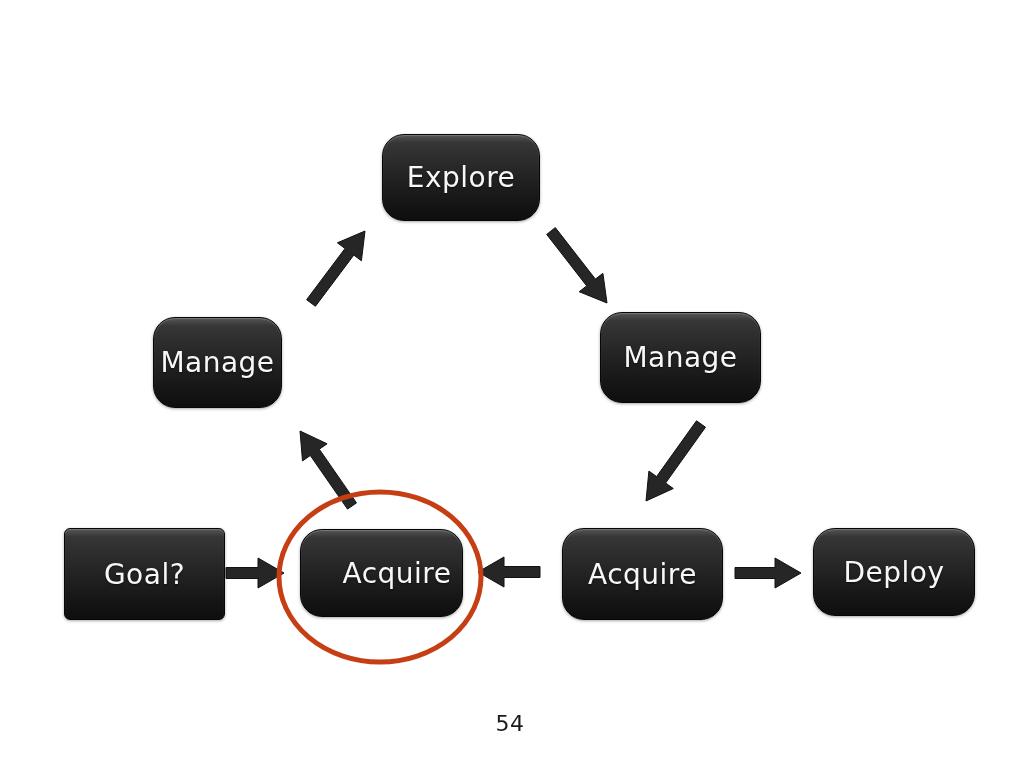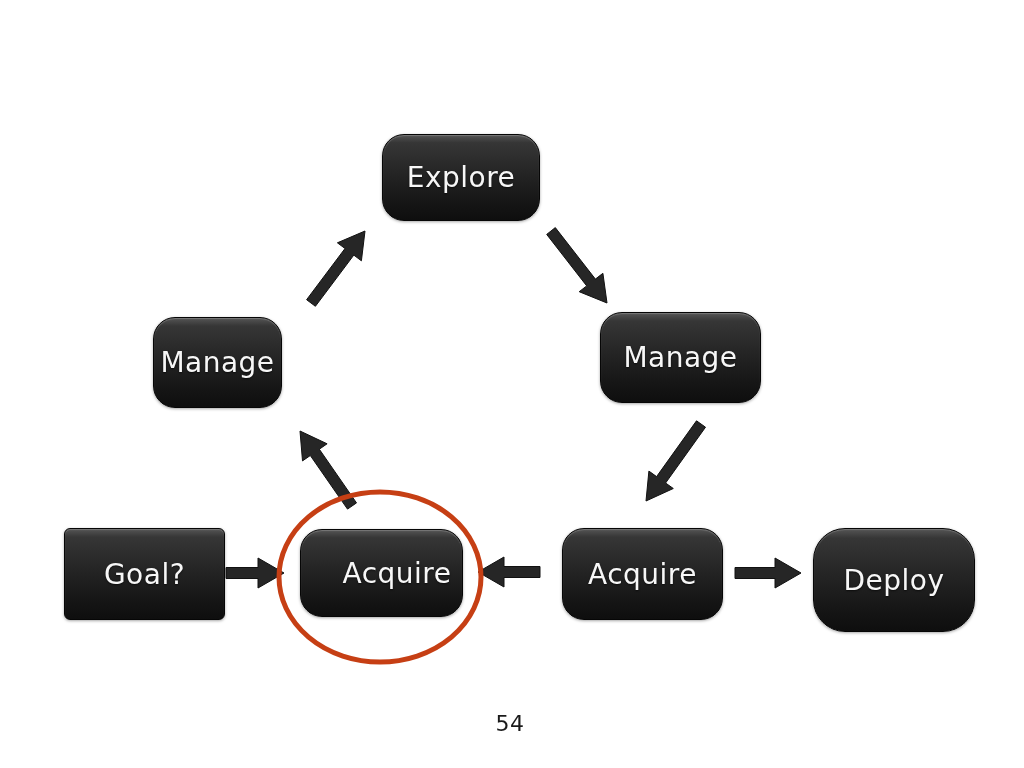--- a/index.html
+++ b/index.html
@@ -41,21 +41,21 @@
     letter-spacing: 0.5px;
     text-shadow: 0 1px 2px rgba(0,0,0,0.6);
     white-space: nowrap;
   }
   .node-explore  { left: 382px; top: 134px; width: 158px; height: 87px; }
   .node-manage   { left: 153px; top: 317px; width: 129px; height: 91px; }
   .node-model    { left: 600px; top: 312px; width: 161px; height: 91px; }
   .node-goal     { left:  64px; top: 528px; width: 161px; height: 92px; border-radius: 6px; }
   .node-acquire  { left: 300px; top: 529px; width: 163px; height: 88px; padding-left: 31px; }
   .node-evaluate { left: 562px; top: 528px; width: 161px; height: 92px; }
-  .node-deploy   { left: 813px; top: 528px; width: 162px; height: 104px; border-radius: 32px; }
+  .node-deploy   { left: 813px; top: 528px; width: 162px; height: 88px; }
   .arrow {
     stroke: #111111;
     stroke-width: 1;
     stroke-linejoin: round;
   }
   .highlight-ellipse {
     fill: none;
     stroke-width: 5;
     stroke-linecap: round;
   }

